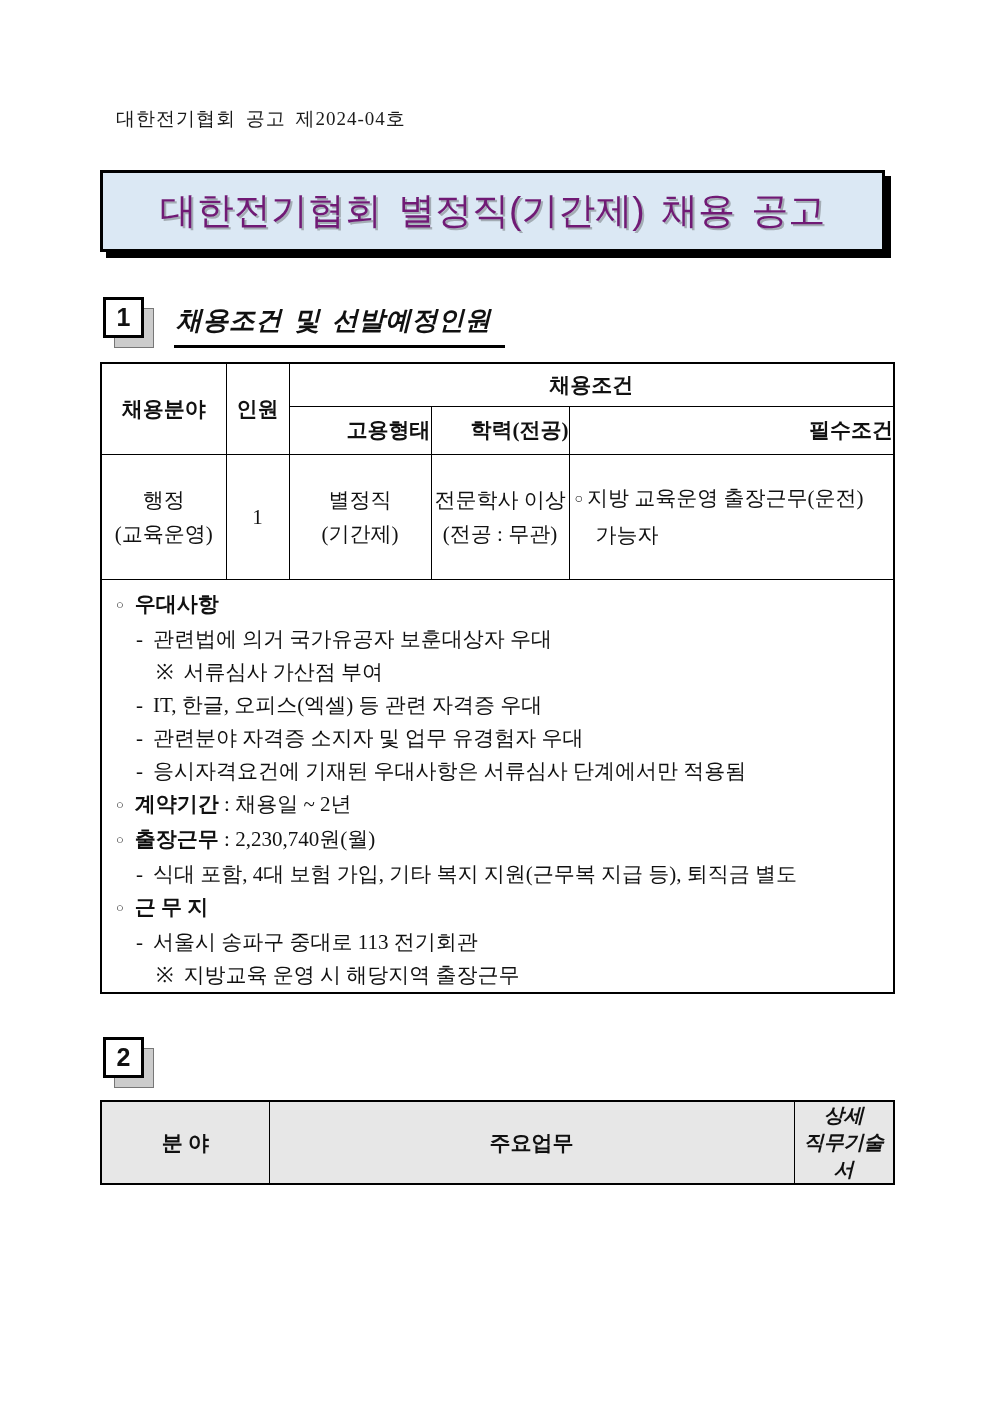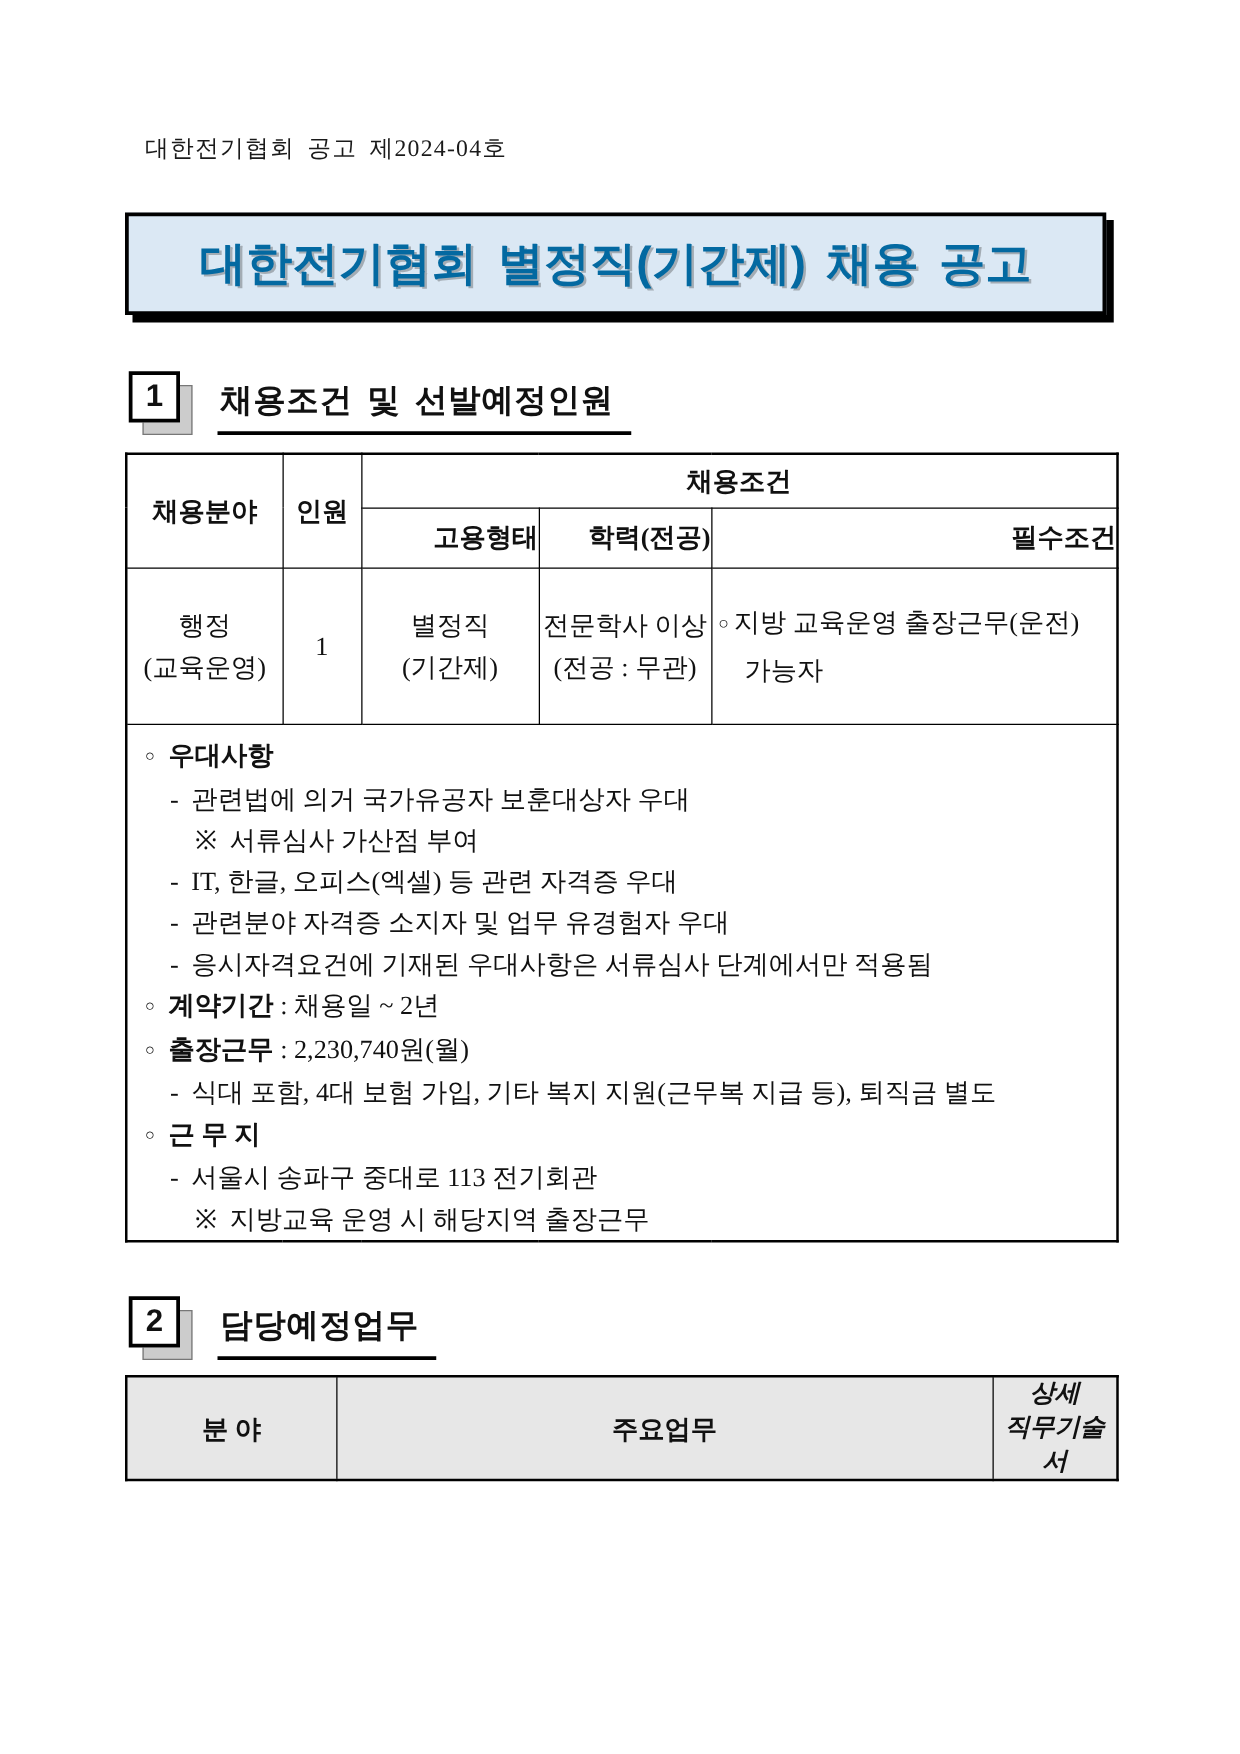--- a/index.html
+++ b/index.html
@@ -24,23 +24,23 @@
   .title-box {
     position: absolute; left: 100px; top: 170px;
     width: 785px; height: 82px;
     background: var(--title-bg, #dbe8f4);
     border: 3px solid #000;
     box-shadow: 6px 6px 0 #000;
     display: flex; align-items: center; justify-content: center;
   }
   .title-box .title-text {
     font-family: "Liberation Sans", "DejaVu Sans", sans-serif;
-    font-weight: 700; font-size: 37px; letter-spacing: 0px;
+    font-weight: 400; font-size: 37px; letter-spacing: 0px;
     word-spacing: 6px;
-    color: #0369a1;
+    color: #701a75;
     text-shadow: 2px 2px 0 rgba(60,60,60,0.35);
     white-space: nowrap;
   }
 
   
   .section-head { position: absolute; left: 103px; display: flex; align-items: flex-start; }
   .num-wrap { position: relative; width: 52px; height: 52px; flex: 0 0 auto; }
   .num-shadow {
     position: absolute; left: 11px; top: 11px; width: 40px; height: 40px;
     background: var(--shadow-gray, #cccccc); border: 1px solid #777;
@@ -53,20 +53,21 @@
     font-weight: bold; font-size: 25px;
   }
   .section-title {
     margin-left: 19px; margin-top: 2px;
     font-family: "Liberation Sans", "DejaVu Sans", sans-serif;
     font-weight: 800; font-size: 26px; letter-spacing: 0.5px;
     word-spacing: 4px;
     padding: 4px 14px 7px 2px;
     border-bottom: 3px solid #000;
     white-space: nowrap;
+    font-style: italic;
   }
 
   
   table { border-collapse: collapse; table-layout: fixed; position: absolute; background: #fff; }
   th, td { border: 1.6px solid #000; font-size: 21px; vertical-align: middle; }
   th { font-weight: bold; text-align: center; }
   td { text-align: center; }
   .t1 { left: 100px; top: 362px; width: 793px; border: 2.5px solid #000; }
   .t2 { left: 100px; top: 1100px; width: 793px; border: 2.5px solid #000; }
 
@@ -167,21 +168,20 @@
         </td>
       </tr>
     </tbody>
   </table>
 
   <div class="section-head" style="top:1037px" data-interactable="false">
     <div class="num-wrap" data-interactable="false">
       <div class="num-shadow" data-interactable="false"></div>
       <div class="num-box" data-interactable="false">2</div>
     </div>
-    <div class="section-title" data-interactable="false">담당예정업무</div>
   </div>
 
   <table class="t2" data-interactable="false">
     <colgroup>
       <col style="width:168px">
         <col style="width:525px">
         <col style="width:100px">
     </colgroup>
     <tbody>
       <tr class="hrow">

